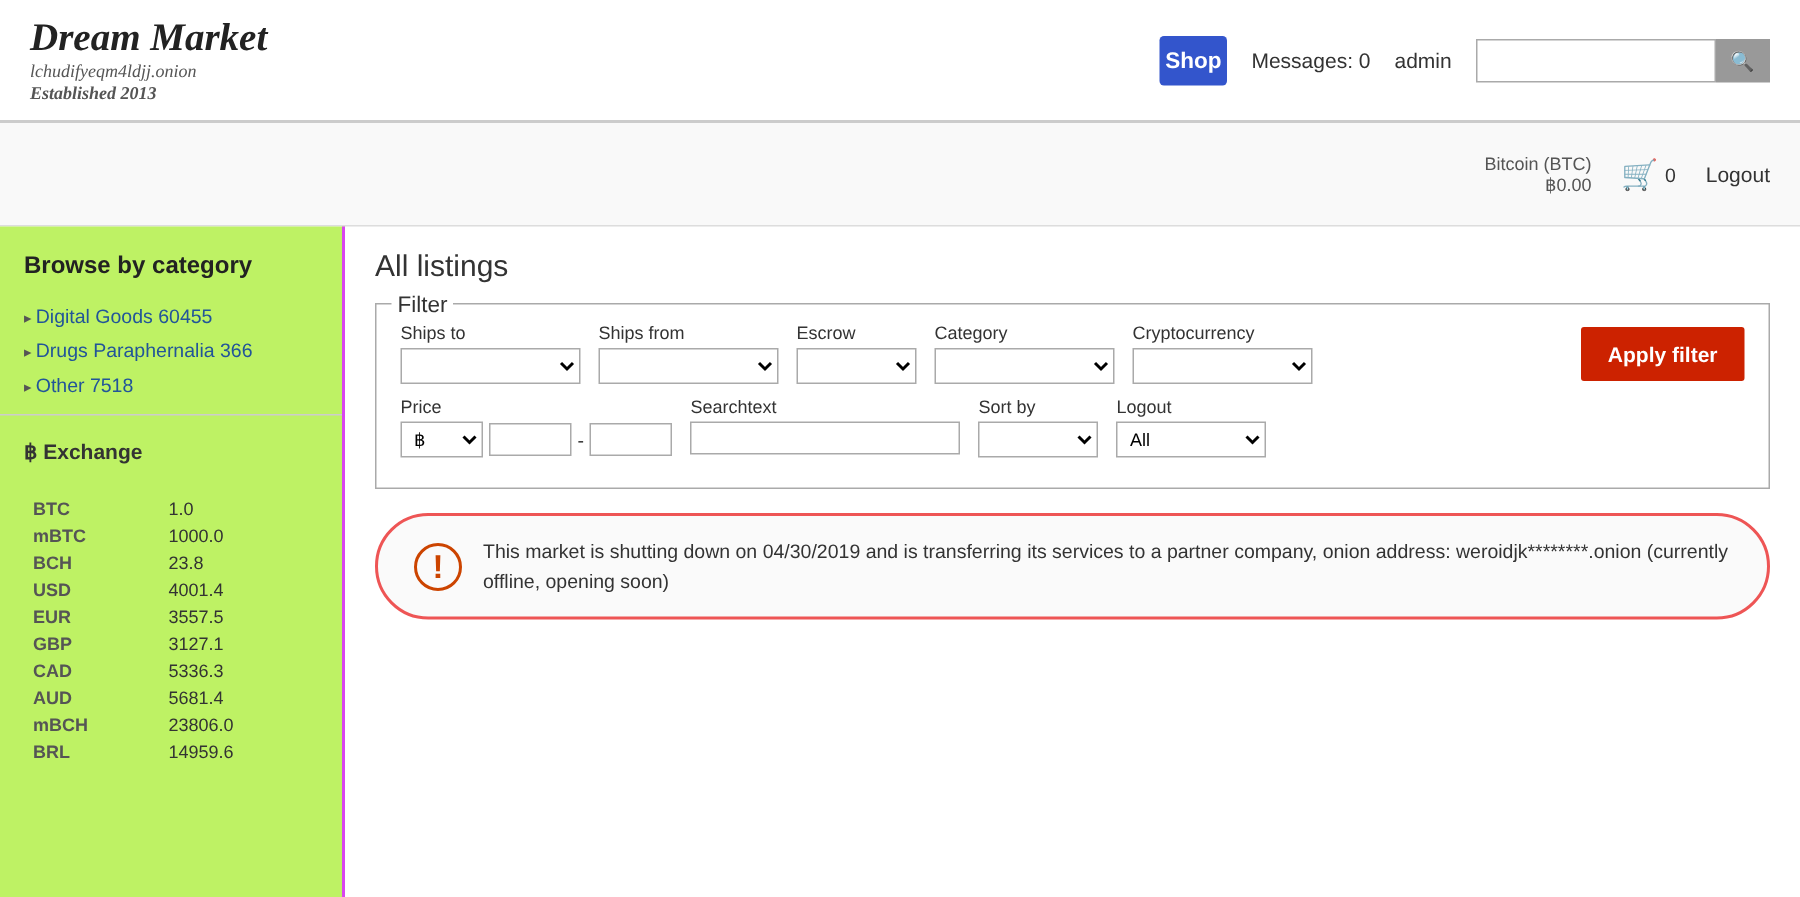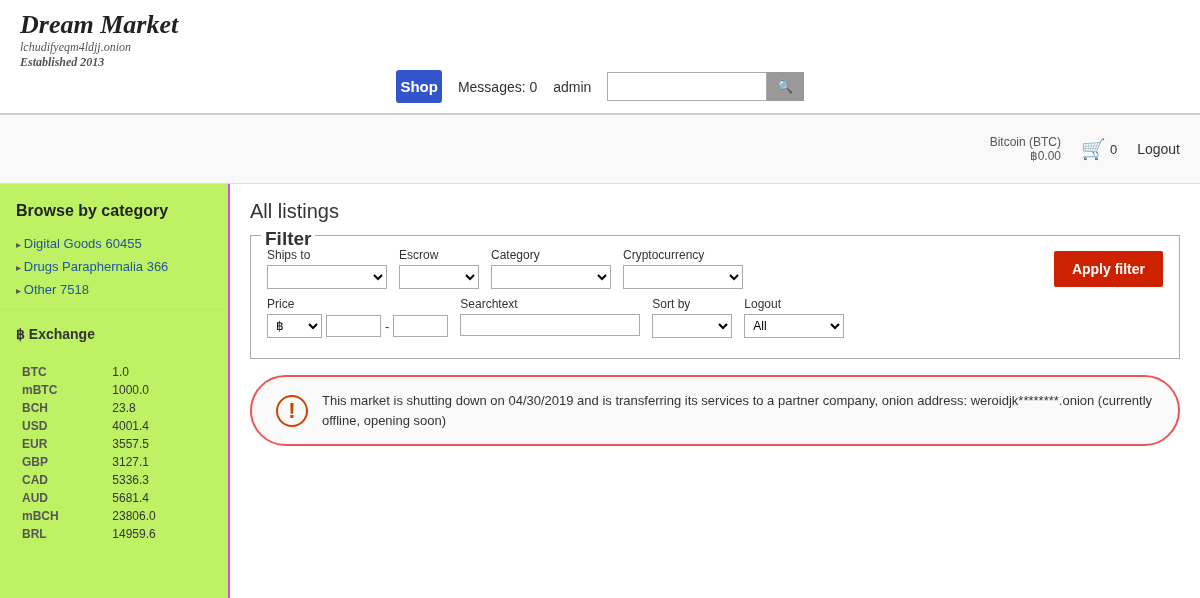--- a/index.html
+++ b/index.html
@@ -1,19 +1,19 @@
 <!DOCTYPE html>
 <html><head>
   <meta charset="utf-8">
   <style>
     * { box-sizing: border-box; margin: 0; padding: 0; }
     body { font-family: Arial, sans-serif; font-size: 13px; background: #fff; color: #333; }
 
     
-    .header { display: flex; align-items: center; padding: 10px 20px; border-bottom: 2px solid #ccc; background: #fff; flex-direction: column; }
+    .header { display: flex; align-items: center; padding: 10px 20px; border-bottom: 2px solid #ccc; background: #fff; }
     .logo-area { flex: 0 0 auto; margin-right: auto; }
     .logo-title { font-family: Georgia, serif; font-size: 26px; font-style: italic; font-weight: bold; color: #222; }
     .logo-sub { font-family: Georgia, serif; font-size: 12px; font-style: italic; color: #555; }
     .logo-est { font-family: Georgia, serif; font-size: 12px; font-style: italic; font-weight: bold; color: #555; }
     .header-nav { display: flex; align-items: center; gap: 16px; }
     .shop-btn { background: #3355cc; color: #fff; border: none; padding: 8px 4px; font-size: 15px; font-weight: bold; cursor: pointer; border-radius: 3px; }
     .messages-link { color: #333; text-decoration: none; font-size: 14px; }
     .admin-link { color: #333; text-decoration: none; font-size: 14px; }
     .search-bar { display: flex; align-items: center; }
     .search-bar input { border: 1px solid #aaa; padding: 6px 8px; font-size: 13px; width: 160px; }
@@ -42,21 +42,21 @@
     .exchange-table td { padding: 1px 4px; }
     .exchange-table td:first-child { color: #555; font-weight: bold; }
     .exchange-table td:last-child { color: #333; }
 
     
     .content { flex: 1; padding: 16px 20px; }
     .page-title { font-size: 20px; font-weight: normal; margin-bottom: 12px; color: #333; }
 
     
     .filter-box { border: 1px solid #aaa; padding: 12px 16px; margin-bottom: 16px; position: relative; }
-    .filter-legend { font-size: 19px; font-weight: bold; position: absolute; top: -8px; left: 10px; background: #fff; padding: 0 4px; }
+    .filter-legend { font-size: 15px; font-weight: normal; position: absolute; top: -8px; left: 10px; background: #fff; padding: 0 4px; }
     .filter-row { display: flex; align-items: flex-start; gap: 12px; margin-bottom: 8px; flex-wrap: wrap; }
     .filter-group { display: flex; flex-direction: column; gap: 3px; }
     .filter-label { font-size: 12px; color: #333; }
     .filter-group select { font-size: 12px; padding: 3px 4px; border: 1px solid #aaa; background: #fff; }
     .filter-group input[type="text"] { font-size: 12px; padding: 3px 6px; border: 1px solid #aaa; width: 160px; }
     .price-group { display: flex; align-items: center; gap: 4px; }
     .price-group select { width: 55px; }
     .price-group input { width: 60px; padding: 3px 6px; border: 1px solid #aaa; font-size: 12px; }
     .apply-btn { background: #cc2200; color: #fff; border: none; padding: 10px 18px; font-size: 14px; font-weight: bold; cursor: pointer; border-radius: 2px; align-self: center; margin-left: auto; }
 
@@ -162,20 +162,24 @@
 
     <div class="filter-box">
       <span class="filter-legend">Filter</span>
 
       <div class="filter-row">
         <div class="filter-group">
           <label class="filter-label">Ships to</label>
           <select style="width:120px;"></select>
         </div>
         <div class="filter-group">
+          <label class="filter-label">Ships from</label>
+          <select style="width:120px;"></select>
+        </div>
+        <div class="filter-group">
           <label class="filter-label">Escrow</label>
           <select style="width:80px;"></select>
         </div>
         <div class="filter-group">
           <label class="filter-label">Category</label>
           <select style="width:120px;"></select>
         </div>
         <div class="filter-group">
           <label class="filter-label">Cryptocurrency</label>
           <select style="width:120px;"></select>

